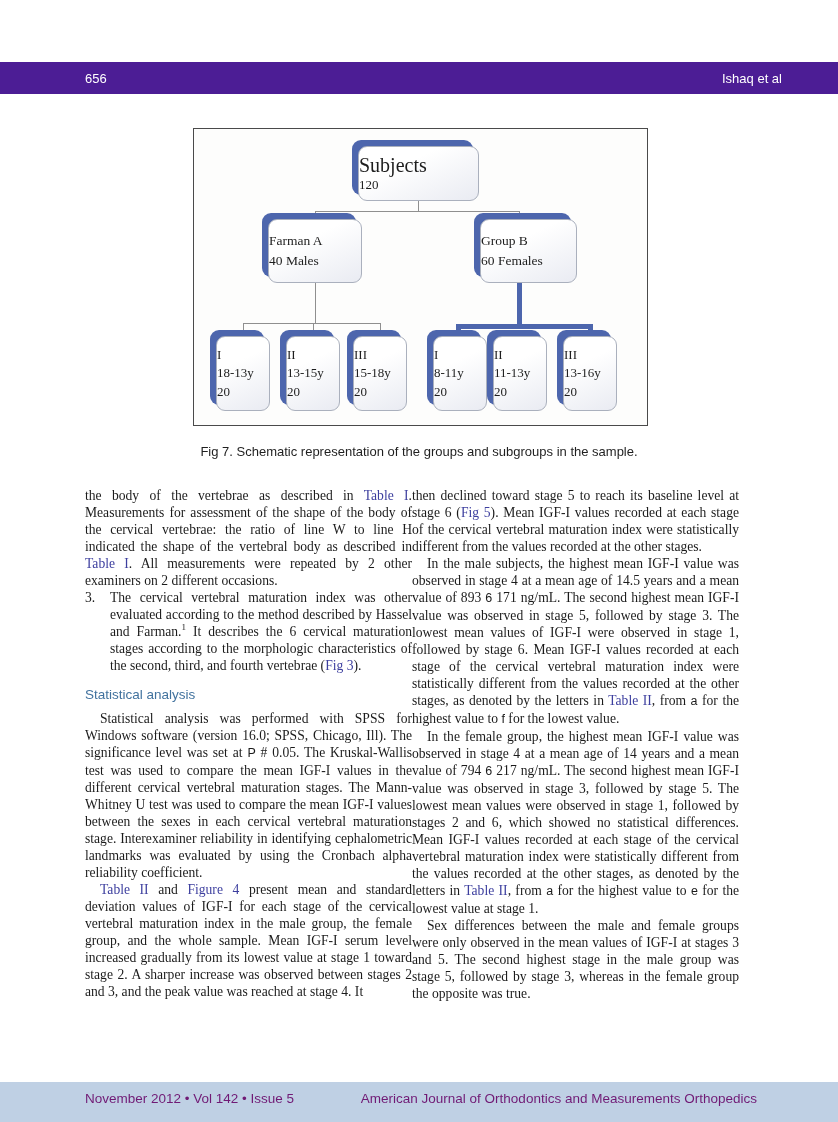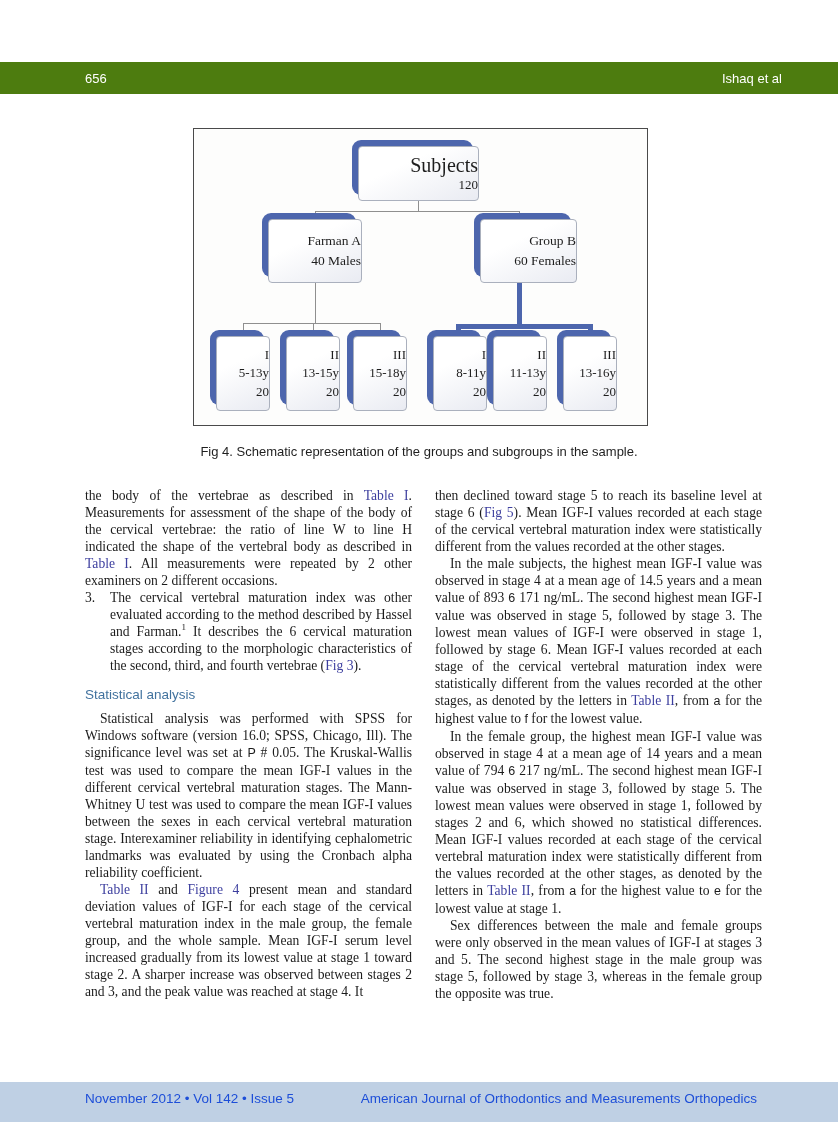--- a/index.html
+++ b/index.html
@@ -1,53 +1,53 @@
 <!DOCTYPE html>
 <html><head>
 <meta charset="utf-8">
 <style>
   html,body{margin:0;padding:0;background:#ffffff;}
   .page{position:relative;width:838px;height:1122px;background:#ffffff;overflow:hidden;
         font-family:"Liberation Serif",serif;color:#1b1b1b;}
 
   
-  .header-bar{position:absolute;left:0;top:62px;width:838px;height:32px;background:#4d7c0f;
+  .header-bar{position:absolute;left:0;top:62px;width:838px;height:32px;background:#4c1d95;
               display:flex;align-items:center;justify-content:space-between;
               padding:0 56px 0 85px;box-sizing:border-box;
               font-family:"Liberation Sans",sans-serif;font-size:13px;color:#ffffff;}
   .footer-bar{position:absolute;left:0;top:1082px;width:838px;height:40px;background:#bfd0e4;
               display:flex;align-items:flex-start;justify-content:space-between;
               padding:9px 81px 0 85px;box-sizing:border-box;
-              font-family:"Liberation Sans",sans-serif;font-size:13.5px;color:#1d4ed8;}
+              font-family:"Liberation Sans",sans-serif;font-size:13.5px;color:#701a75;}
 
   
   .figure-box{position:absolute;left:193px;top:128px;width:455px;height:298px;
               border:1px solid #4a4a4a;background:#fdfdfc;box-sizing:border-box;}
   .node{position:absolute;}
   .node::before{content:"";position:absolute;left:-6px;top:-6px;width:100%;height:100%;
                 background:#4d66ad;border-radius:9px;}
   .face{position:relative;width:100%;height:100%;box-sizing:border-box;
         background:linear-gradient(155deg,#ffffff 35%,#e9ebf2);
-        border:1px solid #aab0bd;border-radius:4px;
-        display:flex;flex-direction:column;align-items:flex-end;justify-content:center;
+        border:1px solid #aab0bd;border-radius:9px;
+        display:flex;flex-direction:column;align-items:flex-start;justify-content:center;
         text-align:center;font-family:"Liberation Serif",serif;color:#1d1d1d;}
   .root-title{font-size:20px;line-height:22px;}
   .root-count{font-size:13px;line-height:17px;}
   .grp-line{font-size:13.5px;line-height:20px;}
   .child-line{font-size:13px;line-height:18.5px;}
   .hline,.vline{position:absolute;background:#8f8f8f;}
   .hline{height:1px;} .vline{width:1px;}
   .thick{background:#4d66ad;}
   .hline.thick{height:5px;} .vline.thick{width:5px;}
 
   .caption{position:absolute;left:0;top:444px;width:838px;text-align:center;
            font-family:"Liberation Sans",sans-serif;font-size:13px;color:#1f1f1f;}
 
   
-  .columns{position:absolute;left:85px;top:487px;width:677px;display:flex;gap:23px;}
+  .columns{position:absolute;left:85px;top:487px;width:677px;display:flex;}
   .col{width:327px;font-size:13.6px;line-height:17px;text-align:justify;}
   .list-cont{margin-left:25px;}
   .list-item{display:flex;}
   .list-item .marker{width:25px;flex:none;}
   .list-item .li-text{flex:1;}
   h3{font-family:"Liberation Sans",sans-serif;font-size:13.5px;font-weight:normal;
      color:#41729e;margin:12px 0 7px 0;text-align:left;}
   .pi{text-indent:15px;}
   .pblock{margin:0;}
   .link{color:#3c3e9e;}
@@ -98,21 +98,21 @@
     <div class="node" style="left:286px;top:90px;width:97px;height:64px">
       <div class="face">
         <div class="grp-line">Group B</div>
         <div class="grp-line">60 Females</div>
       </div>
     </div>
 
     <div class="node" style="left:22px;top:207px;width:54px;height:75px">
       <div class="face">
         <div class="child-line">I</div>
-        <div class="child-line">5-13y</div>
+        <div class="child-line">18-13y</div>
         <div class="child-line">20</div>
       </div>
     </div>
     <div class="node" style="left:92px;top:207px;width:54px;height:75px">
       <div class="face">
         <div class="child-line">II</div>
         <div class="child-line">13-15y</div>
         <div class="child-line">20</div>
       </div>
     </div>
@@ -140,21 +140,21 @@
     </div>
     <div class="node" style="left:369px;top:207px;width:54px;height:75px">
       <div class="face">
         <div class="child-line">III</div>
         <div class="child-line">13-16y</div>
         <div class="child-line">20</div>
       </div>
     </div>
   </div>
 
-  <div class="caption">Fig 4.  Schematic representation of the groups and subgroups in the sample.</div>
+  <div class="caption">Fig 7.  Schematic representation of the groups and subgroups in the sample.</div>
 
   <div class="columns">
     <div class="col">
       <div class="pblock list-cont"><span>the body of the vertebrae as described in </span><span class="link">Table I</span><span>. Measurements for assessment of the shape of the body of the cervical vertebrae: the ratio of line W to line H indicated the shape of the vertebral body as described in </span><span class="link">Table I</span><span>. All measurements were repeated by 2 other examiners on 2 different occasions.</span></div>
       <div class="pblock list-item">
         <span class="marker">3.</span>
         <div class="li-text"><span>The cervical vertebral maturation index was other evaluated according to the method described by Hassel and Farman.</span><span class="sup">1</span><span> It describes the 6 cervical maturation stages according to the morphologic characteristics of the second, third, and fourth vertebrae (</span><span class="link">Fig 3</span><span>).</span></div>
       </div>
       <h3>Statistical analysis</h3>
       <div class="pblock pi"><span>Statistical analysis was performed with SPSS for Windows software (version 16.0; SPSS, Chicago, Ill). The significance level was set at </span><span class="sym">P</span><span> # 0.05. The Kruskal-Wallis test was used to compare the mean IGF-I values in the different cervical vertebral maturation stages. The Mann-Whitney U test was used to compare the mean IGF-I values between the sexes in each cervical vertebral maturation stage. Interexaminer reliability in identifying cephalometric landmarks was evaluated by using the Cronbach alpha reliability coefficient.</span></div>

